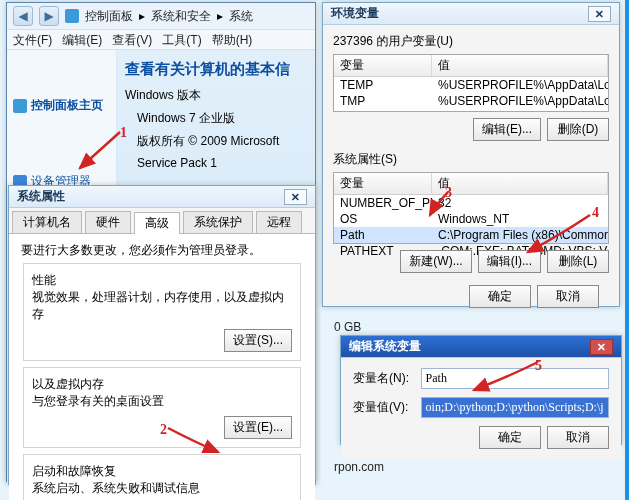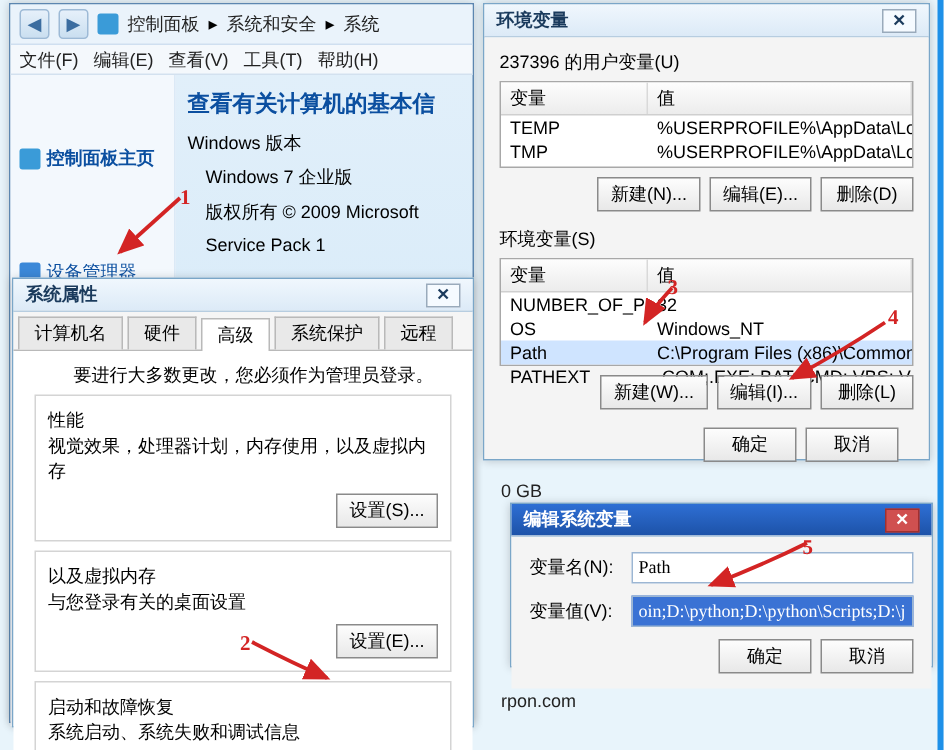--- a/index.html
+++ b/index.html
@@ -115,21 +115,21 @@
     <span class="closebox">✕</span>
   </div>
   <div class="tabrow">
     <div class="tab">计算机名</div>
     <div class="tab">硬件</div>
     <div class="tab active">高级</div>
     <div class="tab">系统保护</div>
     <div class="tab">远程</div>
   </div>
   <div style="padding:6px 4px;background:#fff;">
-    <div style="padding:2px 8px;margin-left:28px;">要进行大多数更改，您必须作为管理员登录。</div>
+    <div style="padding:2px 8px;">要进行大多数更改，您必须作为管理员登录。</div>
     <div class="group" style="margin-top:2px;">
       <div>性能</div>
       <div class="desc">视觉效果，处理器计划，内存使用，以及虚拟内存</div>
       <div class="right-align"><span class="btn-std">设置(S)...</span></div>
     </div>
     <div class="group">
       <div>以及虚拟内存</div>
       <div class="desc">与您登录有关的桌面设置</div>
       <div class="right-align"><span class="btn-std">设置(E)...</span></div>
     </div>
@@ -157,25 +157,24 @@
       <div class="list-row">
           <div class="col-n">TEMP</div>
           <div class="col-v">%USERPROFILE%\AppData\Local\Temp</div>
         </div>
       <div class="list-row">
           <div class="col-n">TMP</div>
           <div class="col-v">%USERPROFILE%\AppData\Local\Temp</div>
         </div>
     </div>
     <div class="dlg-btns" style="padding:6px 0;">
-      <span class="btn-std">新建(N)...</span>
       <span class="btn-std">编辑(E)...</span>
       <span class="btn-std">删除(D)</span>
     </div>
-    <div style="margin-top:4px;">环境变量(S)</div>
+    <div style="margin-top:4px;">系统属性(S)</div>
     <div class="list" style="height:72px;margin-top:4px;">
       <div class="list-head">
           <div class="col-n">变量</div>
           <div class="col-v">值</div>
         </div>
       <div class="list-row">
           <div class="col-n">NUMBER_OF_PR...</div>
           <div class="col-v">32</div>
         </div>
       <div class="list-row">

